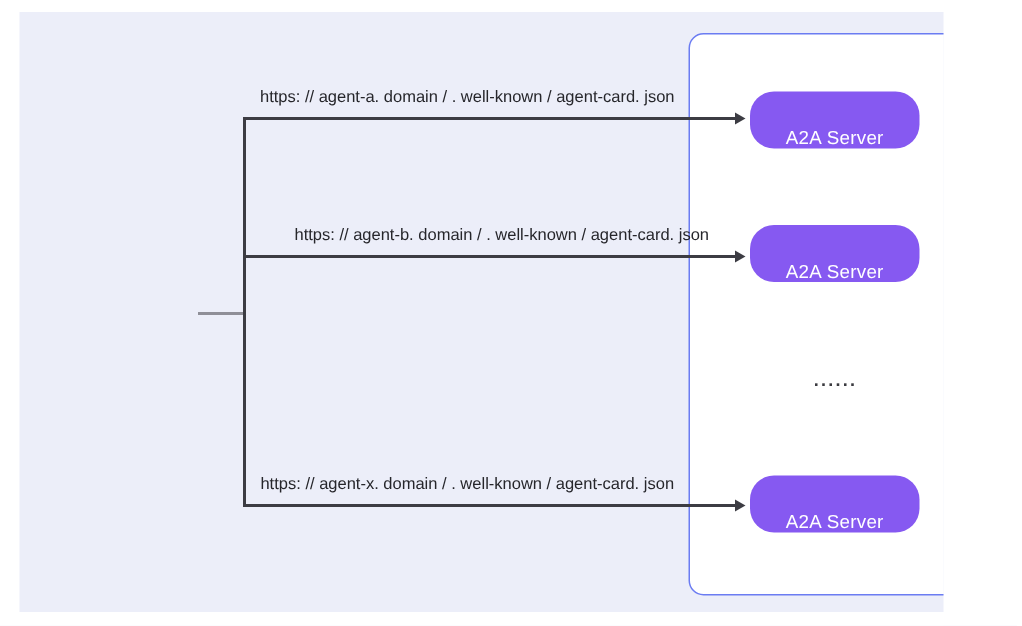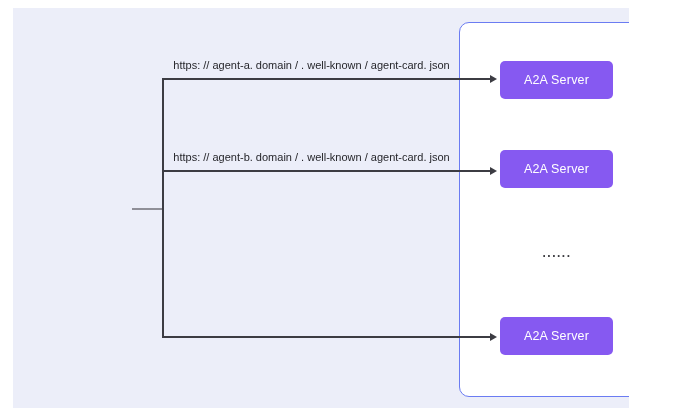--- a/index.html
+++ b/index.html
@@ -17,25 +17,25 @@
   }
   .bg-rect {
     position: absolute;
     left: 13px; top: 8px;
     width: 659px; height: 400px;
     background: #eceef9;
   }
   .node {
     position: absolute;
     background: #8659f1;
-    border-radius: 5px;
+    border-radius: 16px;
     color: #ffffff;
     font-size: 12.5px;
     display: flex;
-    align-items: center;
+    align-items: flex-end;
     justify-content: center;
     letter-spacing: 0.2px;
   }
   .client-node {
     left: 18px; top: 190px;
     width: 114px; height: 38px;
   }
   .server-panel {
     position: absolute;
     left: 459px; top: 22px;
@@ -80,21 +80,21 @@
   .conn-label {
     position: absolute;
     left: 163px;
     width: 297px;
     text-align: center;
     font-size: 11px;
     color: #26262b;
     white-space: nowrap;
   }
   .conn-label.l1 { top: 59px; }
-  .conn-label.l2 { top: 151px; }
+  .conn-label.l2 { top: 151px; padding-left: 23px; }
   .conn-label.l3 { top: 317px; }
   .ellipsis {
     position: absolute;
     left: 459px; top: 246px;
     width: 196px;
     text-align: center;
     font-size: 12px;
     letter-spacing: 1.5px;
     color: #3a3a3f;
     font-weight: bold;
@@ -115,20 +115,21 @@
   <div class="line conn-line c1"></div>
   <div class="line conn-line c2"></div>
   <div class="line conn-line c3"></div>
 
   <div class="arrowhead a1"></div>
   <div class="arrowhead a2"></div>
   <div class="arrowhead a3"></div>
 
   <div class="conn-label l1">https: // agent-a. domain / . well-known / agent-card. json</div>
   <div class="conn-label l2">https: // agent-b. domain / . well-known / agent-card. json</div>
+  <div class="conn-label l3">https: // agent-x. domain / . well-known / agent-card. json</div>
 
 
   <div class="node server-node s1">
     <span>A2A Server</span>
   </div>
   <div class="node server-node s2">
     <span>A2A Server</span>
   </div>
   <div class="node server-node s3">
     <span>A2A Server</span>

